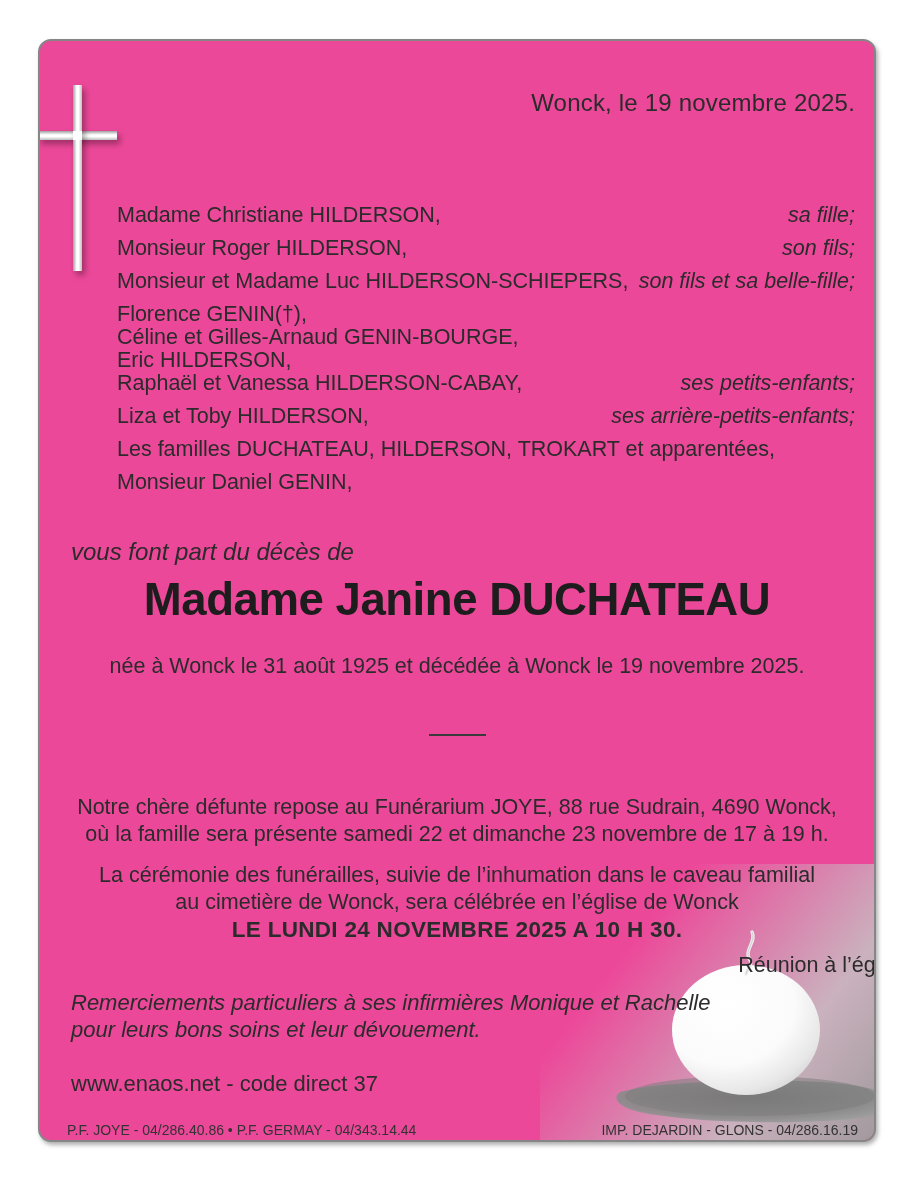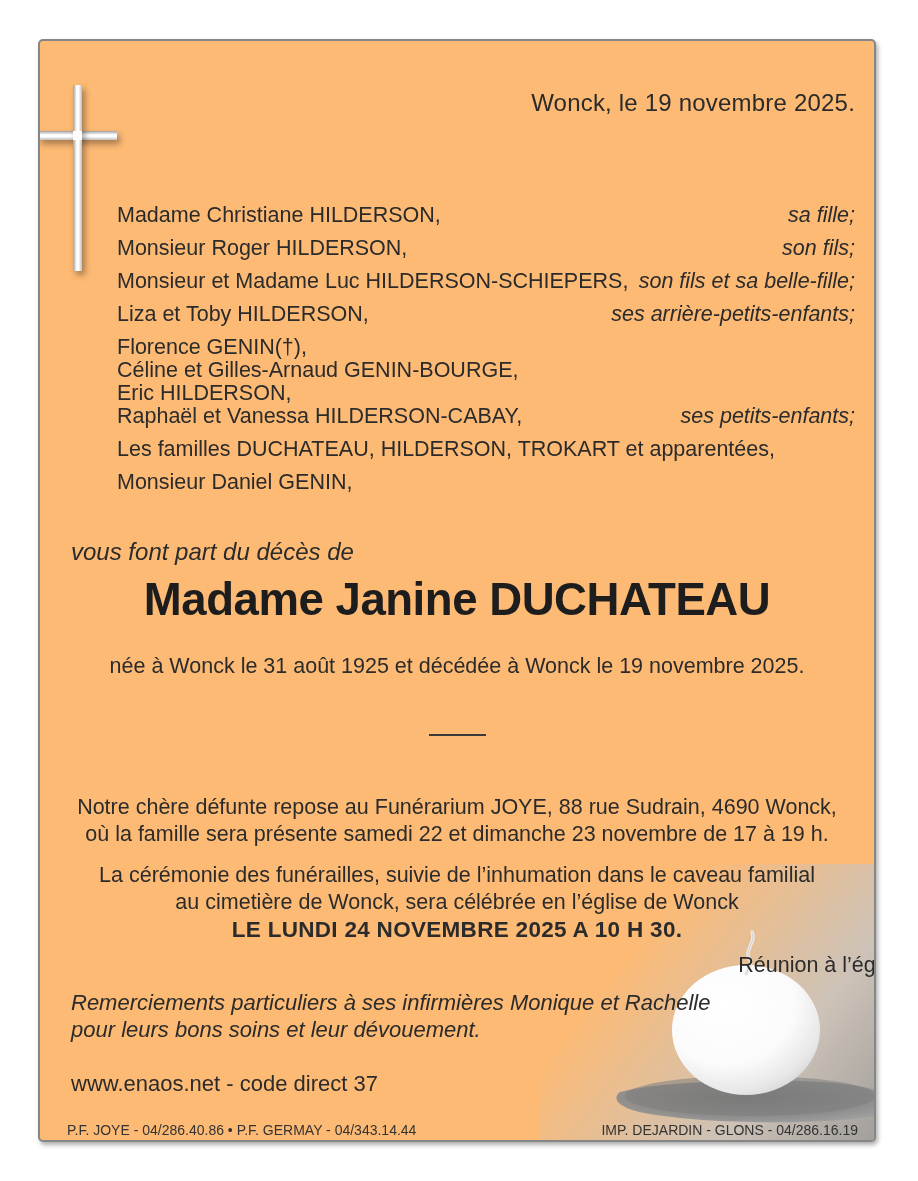--- a/index.html
+++ b/index.html
@@ -8,23 +8,23 @@
     background: #ffffff;
     font-family: "Liberation Sans", sans-serif;
     color: #2b2b2b;
     overflow: hidden;
   }
   .sheet {
     position: absolute;
     left: 38px; top: 39px;
     width: 834px; height: 1099px;
     border: 2px solid #868686;
-    border-radius: 5px;
+    border-radius: 13px;
     box-shadow: 2px 3px 4px rgba(110,110,110,0.55);
-    background: #fdba74;
+    background: #ec4899;
     overflow: hidden;
   }
   
   .candle-zone {
     position: absolute;
     right: 0; bottom: 0;
     width: 334px; height: 276px;
     background: linear-gradient(128deg, rgba(255,255,255,0) 28%, rgba(196,196,196,0.85) 72%, rgba(158,158,158,0.95) 100%);
     z-index: 1;
   }
@@ -182,37 +182,37 @@
       </div>
     </div>
     <div class="fam-group">
       <div class="fam-line">
         <span>Monsieur et Madame Luc HILDERSON-SCHIEPERS,</span>
         <span class="fam-role">son fils et sa belle-fille;</span>
       </div>
     </div>
     <div class="fam-group">
       <div class="fam-line">
+        <span>Florence GENIN(†),</span>
+      </div>
+      <div class="fam-line">
+        <span>Céline et Gilles-Arnaud GENIN-BOURGE,</span>
+      </div>
+      <div class="fam-line">
+        <span>Eric HILDERSON,</span>
+      </div>
+      <div class="fam-line">
+        <span>Raphaël et Vanessa HILDERSON-CABAY,</span>
+        <span class="fam-role">ses petits-enfants;</span>
+      </div>
+    </div>
+    <div class="fam-group">
+      <div class="fam-line">
         <span>Liza et Toby HILDERSON,</span>
         <span class="fam-role">ses arrière-petits-enfants;</span>
-      </div>
-    </div>
-    <div class="fam-group">
-      <div class="fam-line">
-        <span>Florence GENIN(†),</span>
-      </div>
-      <div class="fam-line">
-        <span>Céline et Gilles-Arnaud GENIN-BOURGE,</span>
-      </div>
-      <div class="fam-line">
-        <span>Eric HILDERSON,</span>
-      </div>
-      <div class="fam-line">
-        <span>Raphaël et Vanessa HILDERSON-CABAY,</span>
-        <span class="fam-role">ses petits-enfants;</span>
       </div>
     </div>
     <div class="fam-group">
       <div class="fam-line">
         <span>Les familles DUCHATEAU, HILDERSON, TROKART et apparentées,</span>
       </div>
     </div>
     <div class="fam-group">
       <div class="fam-line">
         <span>Monsieur Daniel GENIN,</span>

